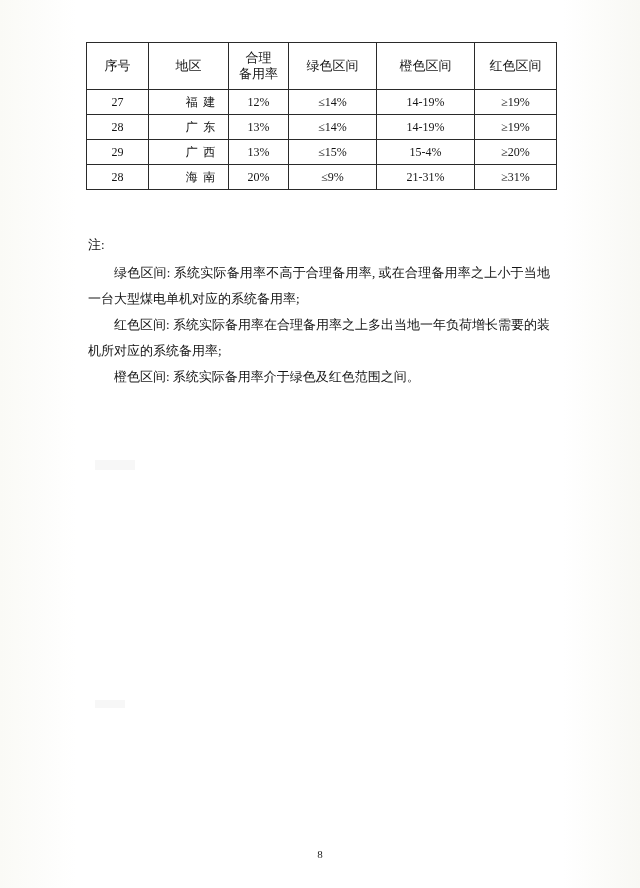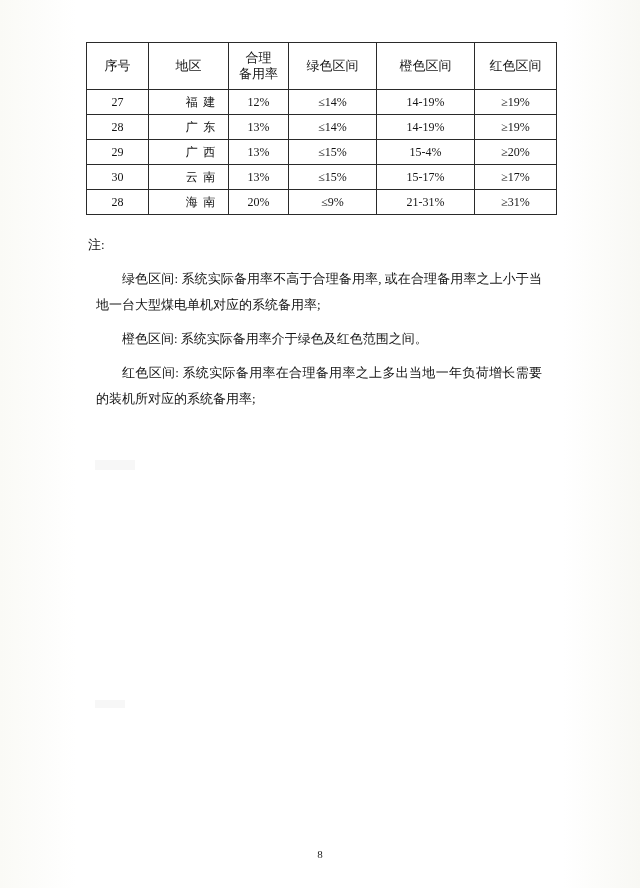--- a/index.html
+++ b/index.html
@@ -82,21 +82,21 @@
     width: 462px;
     font-size: 13px;
     line-height: 26px;
     color: #141414;
     font-family: "Liberation Serif", serif;
   }
   .notes .note-label {
     margin: 0 0 2px 0;
   }
   .notes p.para {
-    margin: 8px;
+    margin: 0;
     text-indent: 2em;
     text-align: justify;
   }
   .page-number {
     position: absolute;
     left: 0;
     top: 848px;
     width: 640px;
     text-align: center;
     font-size: 11px;
@@ -161,40 +161,32 @@
         </tr>
         <tr>
           <td>29</td>
           <td><span class="two-char">广西</span></td>
           <td>13%</td>
           <td>≤15%</td>
           <td>15-4%</td>
           <td>≥20%</td>
         </tr>
         <tr>
-          <td>30</td>
-          <td><span class="two-char">云南</span></td>
-          <td>13%</td>
-          <td>≤15%</td>
-          <td>15-17%</td>
-          <td>≥17%</td>
-        </tr>
-        <tr>
           <td>28</td>
           <td><span class="two-char">海南</span></td>
           <td>20%</td>
           <td>≤9%</td>
           <td>21-31%</td>
           <td>≥31%</td>
         </tr>
       </tbody>
     </table>
   </div>
 
   <div class="notes">
     <div class="note-label">注:</div>
     <p class="para">绿色区间: 系统实际备用率不高于合理备用率, 或在合理备用率之上小于当地一台大型煤电单机对应的系统备用率;</p>
+    <p class="para">红色区间: 系统实际备用率在合理备用率之上多出当地一年负荷增长需要的装机所对应的系统备用率;</p>
     <p class="para">橙色区间: 系统实际备用率介于绿色及红色范围之间。</p>
-    <p class="para">红色区间: 系统实际备用率在合理备用率之上多出当地一年负荷增长需要的装机所对应的系统备用率;</p>
   </div>
 
   <div class="page-number">8</div>
 </div>
 
 </body></html>

